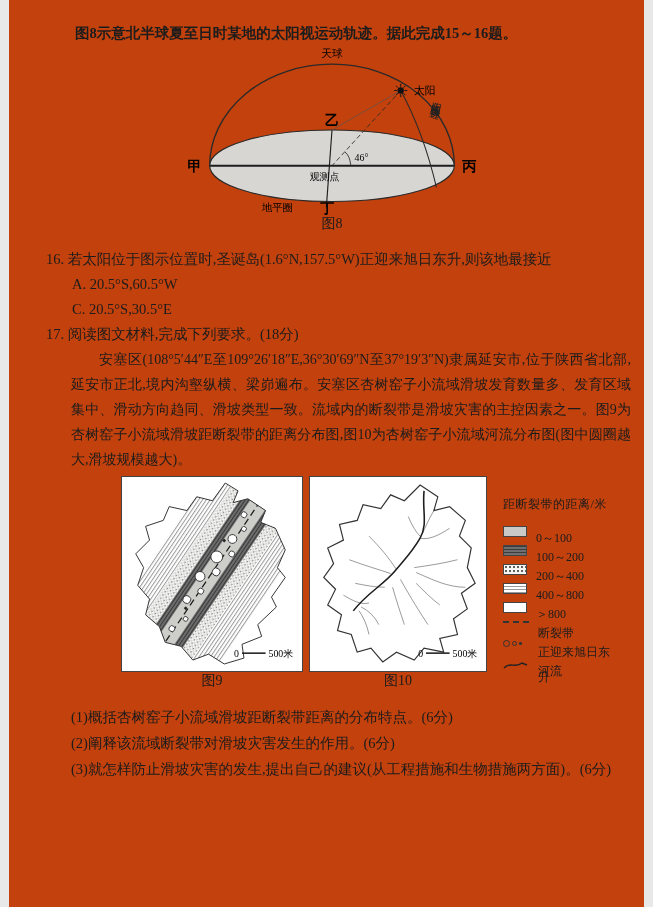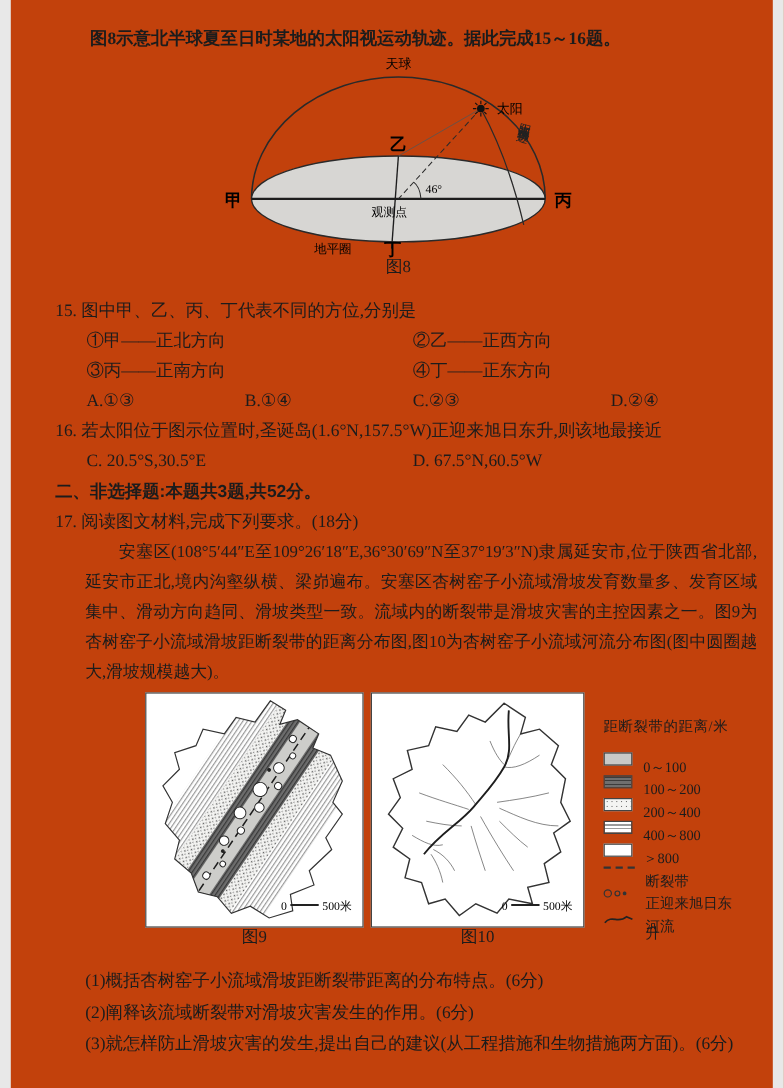--- a/index.html
+++ b/index.html
@@ -102,49 +102,31 @@
       <text x="170" y="85" text-anchor="middle" font-size="15" font-weight="bold">乙</text>
       <text x="165" y="178" text-anchor="middle" font-size="15" font-weight="bold">丁</text>
       <text x="194" y="123" font-size="10.5">46°</text>
       <text x="162" y="143" text-anchor="middle" font-size="10.5">观测点</text>
       <text x="112" y="176" text-anchor="middle" font-size="11">地平圈</text>
     </svg>
     <div class="traj-label">太阳视运动轨迹</div>
     <p class="fig-caption">图8</p>
   </div>
 
-  <div class="qblock">
-    <div>15. 图中甲、乙、丙、丁代表不同的方位,分别是</div>
-    <div class="two-col">
-      <span class="c1">①甲——正北方向</span>
-      <span>②乙——正西方向</span>
-    </div>
-    <div class="two-col">
-      <span class="c1">③丙——正南方向</span>
-      <span>④丁——正东方向</span>
-    </div>
-    <div class="opt-row">
-      <span class="oA">A.①③</span>
-      <span class="oB">B.①④</span>
-      <span class="oC">C.②③</span>
-      <span>D.②④</span>
-    </div>
-  </div>
 
   <div class="qblock">
     <div>16. 若太阳位于图示位置时,圣诞岛(1.6°N,157.5°W)正迎来旭日东升,则该地最接近</div>
     <div class="two-col">
+      <span class="c1">A. 20.5°S,60.5°W</span>
     </div>
     <div class="two-col">
       <span class="c1">C. 20.5°S,30.5°E</span>
-      <span>D. 67.5°N,60.5°W</span>
     </div>
   </div>
 
-  <div class="section-head">二、非选择题:本题共3题,共52分。</div>
 
   <div class="qblock">
     <div>17. 阅读图文材料,完成下列要求。(18分)</div>
     <p class="para">安塞区(108°5′44″E至109°26′18″E,36°30′69″N至37°19′3″N)隶属延安市,位于陕西省北部,延安市正北,境内沟壑纵横、梁峁遍布。安塞区杏树窑子小流域滑坡发育数量多、发育区域集中、滑动方向趋同、滑坡类型一致。流域内的断裂带是滑坡灾害的主控因素之一。图9为杏树窑子小流域滑坡距断裂带的距离分布图,图10为杏树窑子小流域河流分布图(图中圆圈越大,滑坡规模越大)。</p>
 
     <div class="figrow">
 
       <div class="figcol">
         <div class="figbox">
           <svg width="179" height="193" viewBox="0 0 182 196">

